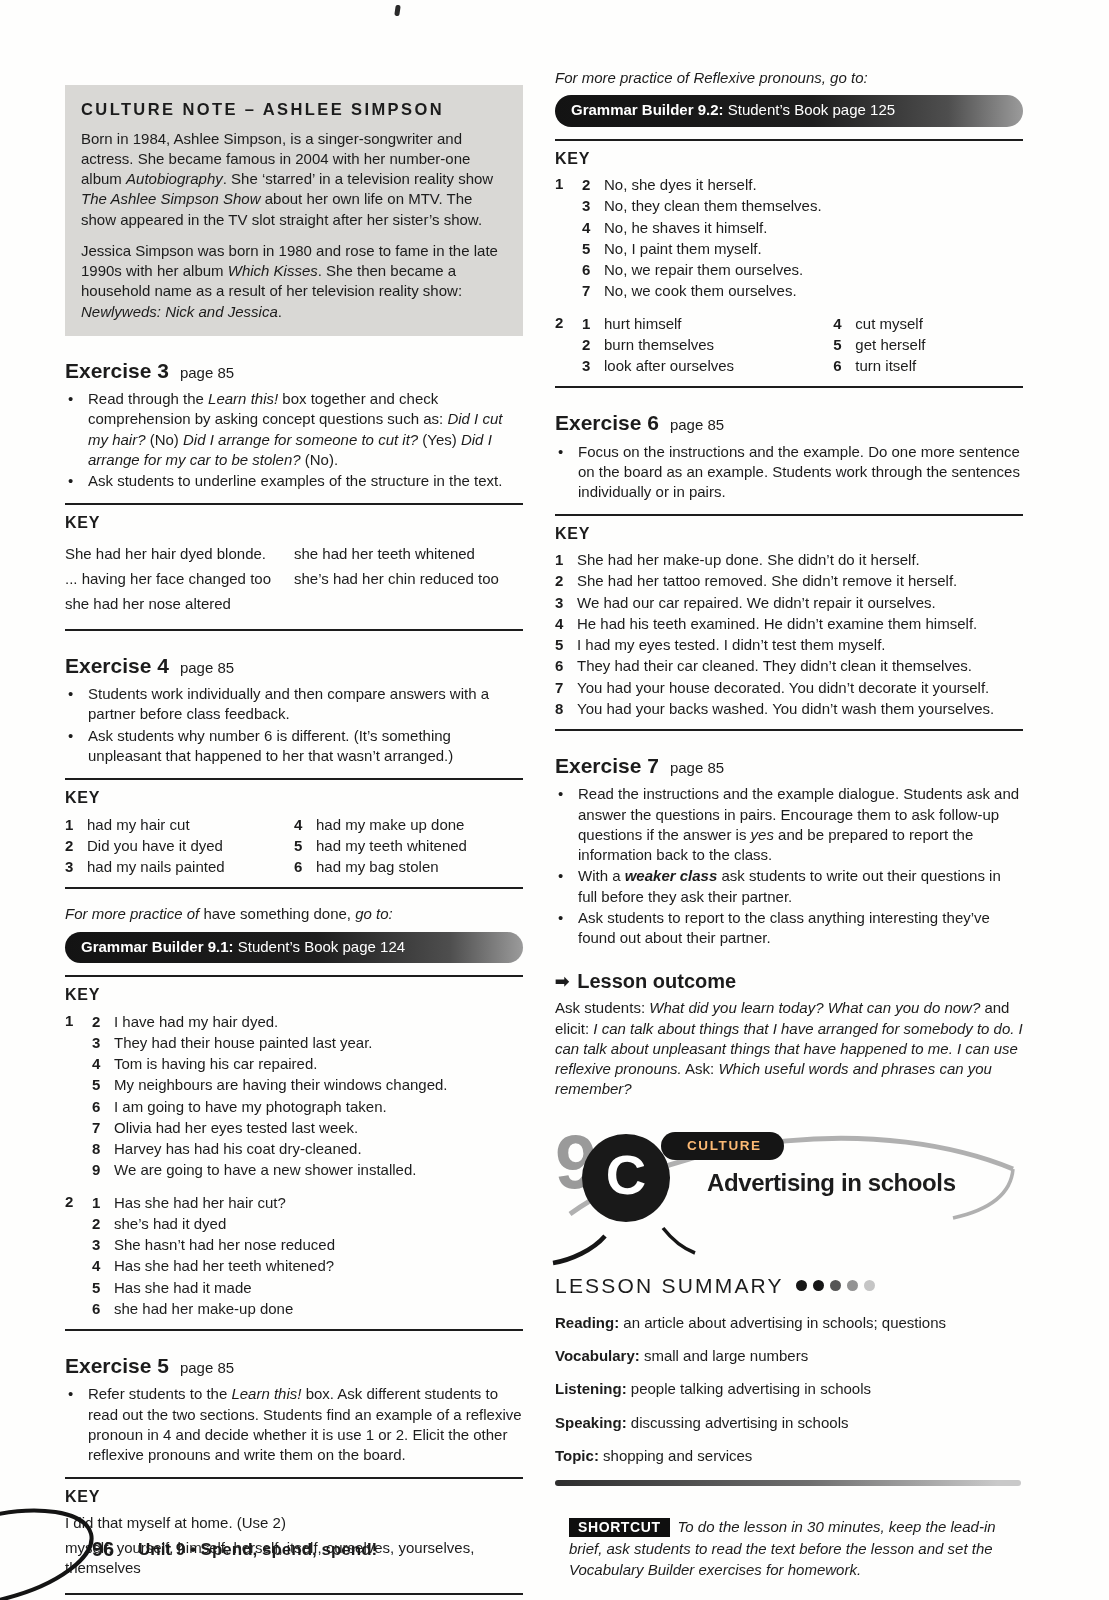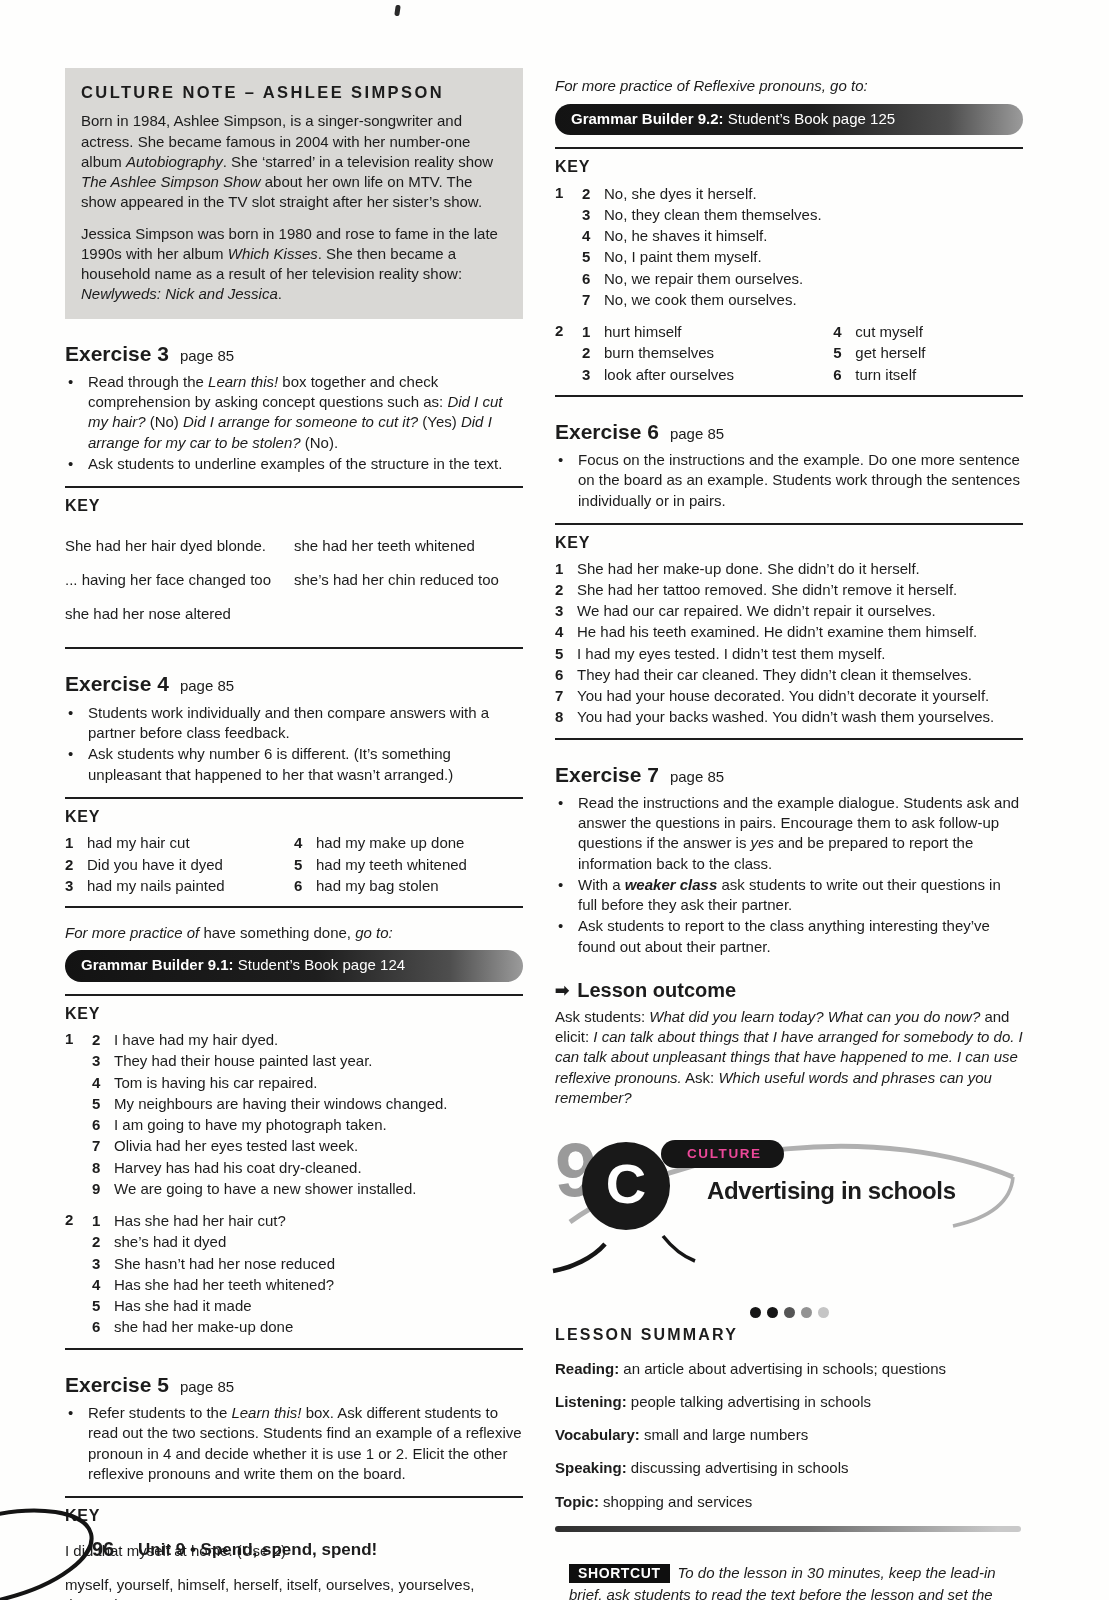--- a/index.html
+++ b/index.html
@@ -23,21 +23,21 @@
   .ex-head{display:flex;align-items:baseline;gap:11px;margin:21px 0 4px;}
   .ex-name{font-size:21px;font-weight:700;}
   .ex-page{font-size:15px;}
   .bullet{display:flex;margin:1px 0;}
   .blt{flex:none;width:20px;padding-left:3px;}
   .btxt{flex:1;}
 
   
   .key{border-top:2px solid #1d1d1d;border-bottom:2px solid #1d1d1d;padding:7px 0 9px;margin-top:12px;}
   .key-title{font-weight:700;font-size:16px;letter-spacing:.8px;margin-bottom:5px;}
-  .kline{margin:14px 0;}
+  .kline{margin:5px 0;}
   .two-col{display:grid;grid-template-columns:50% 50%;}
   .two-col.k92{grid-template-columns:57% 43%;}
   .num-row{display:flex;margin:1px 0;}
   .num{flex:none;width:22px;font-weight:700;}
   .txt{flex:1;}
   .group{display:flex;margin:0 0 10px;}
   .group:last-child{margin-bottom:0;}
   .gnum{flex:none;width:27px;font-weight:700;}
   .glist{flex:1;}
 
@@ -51,27 +51,27 @@
   .outcome-head{display:flex;align-items:center;gap:8px;font-size:20px;font-weight:700;margin:20px 0 3px;}
   .arrow{font-size:17px;line-height:1;}
 
   
   .chdr{position:relative;height:142px;margin-top:22px;}
   .chdr-swoosh{position:absolute;left:-10px;top:-8px;overflow:visible;}
   .chdr-nine{position:absolute;left:0;top:2px;font-size:76px;font-weight:700;color:#9a9a9a;line-height:1;}
   .chdr-circle{position:absolute;left:27px;top:12px;width:88px;height:88px;background:#191919;border-radius:50%;
                display:flex;align-items:center;justify-content:center;}
   .chdr-c{color:#fff;font-size:56px;font-weight:700;line-height:1;padding-bottom:5px;}
-  .chdr-tag{position:absolute;left:106px;top:10px;background:#151515;color:#ec4899;font-weight:700;font-size:13.5px;
+  .chdr-tag{position:absolute;left:106px;top:10px;background:#151515;color:#fdba74;font-weight:700;font-size:13.5px;
             letter-spacing:1.6px;padding:5px 22px 5px 26px;border-radius:17px;}
   .chdr-title{position:absolute;left:108px;top:45px;font-size:24px;font-weight:700;letter-spacing:-0.4px;white-space:nowrap;margin-left:44px;}
 
   
   .sum-head{display:flex;align-items:center;gap:12px;margin:8px 0 6px;}
-  .summary-title{font-weight:700;font-size:16px;letter-spacing:2.2px;margin-top:44px;}
+  .summary-title{font-weight:400;font-size:21px;letter-spacing:2.2px;}
   .dots{display:inline-flex;gap:6px;align-items:center;}
   .dot{width:11px;height:11px;border-radius:50%;display:inline-block;}
   .sum-row{margin:13px 0;}
   .sum-label{font-weight:700;}
   .sum-divider{height:6px;background:linear-gradient(90deg,#2e2e2e 0%,#6f6f6f 55%,#c9c9c9 95%);
                border-radius:3px;margin:14px 2px 30px 0;}
 
   
   .shortcut-line{margin:14px;line-height:1.42;}
   .sc-label{background:#0f0f0f;color:#fff;font-weight:700;font-size:14px;letter-spacing:.6px;
@@ -501,25 +501,25 @@
             <span class="dot" style="background-color: rgb(197, 197, 197);"></span>
           </span>
       </div>
       <div>
 
           <div class="sum-row">
             <span class="sum-label">Reading:</span><span> an article about advertising in schools; questions</span>
           </div>
 
           <div class="sum-row">
+            <span class="sum-label">Vocabulary:</span><span> small and large numbers</span>
+          </div>
+
+          <div class="sum-row">
             <span class="sum-label">Listening:</span><span> people talking advertising in schools</span>
-          </div>
-
-          <div class="sum-row">
-            <span class="sum-label">Vocabulary:</span><span> small and large numbers</span>
           </div>
 
           <div class="sum-row">
             <span class="sum-label">Speaking:</span><span> discussing advertising in schools</span>
           </div>
 
           <div class="sum-row">
             <span class="sum-label">Topic:</span><span> shopping and services</span>
           </div>
         </div>

